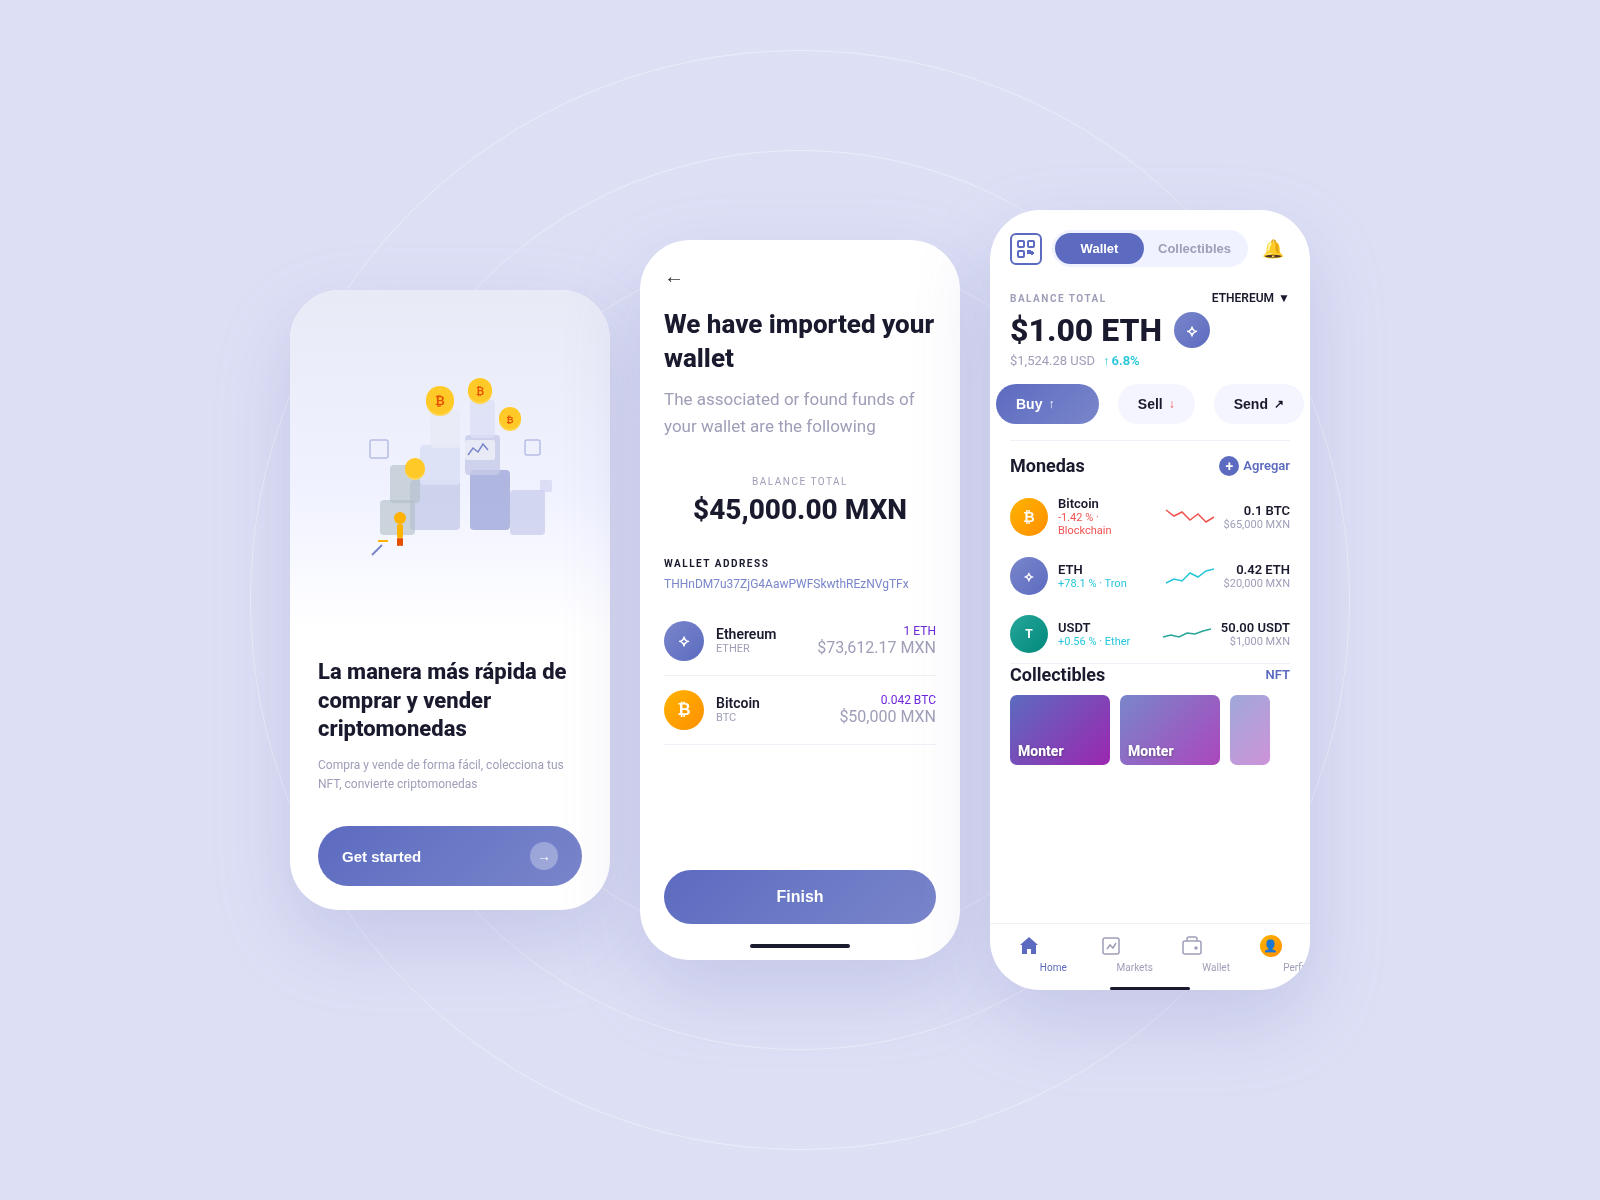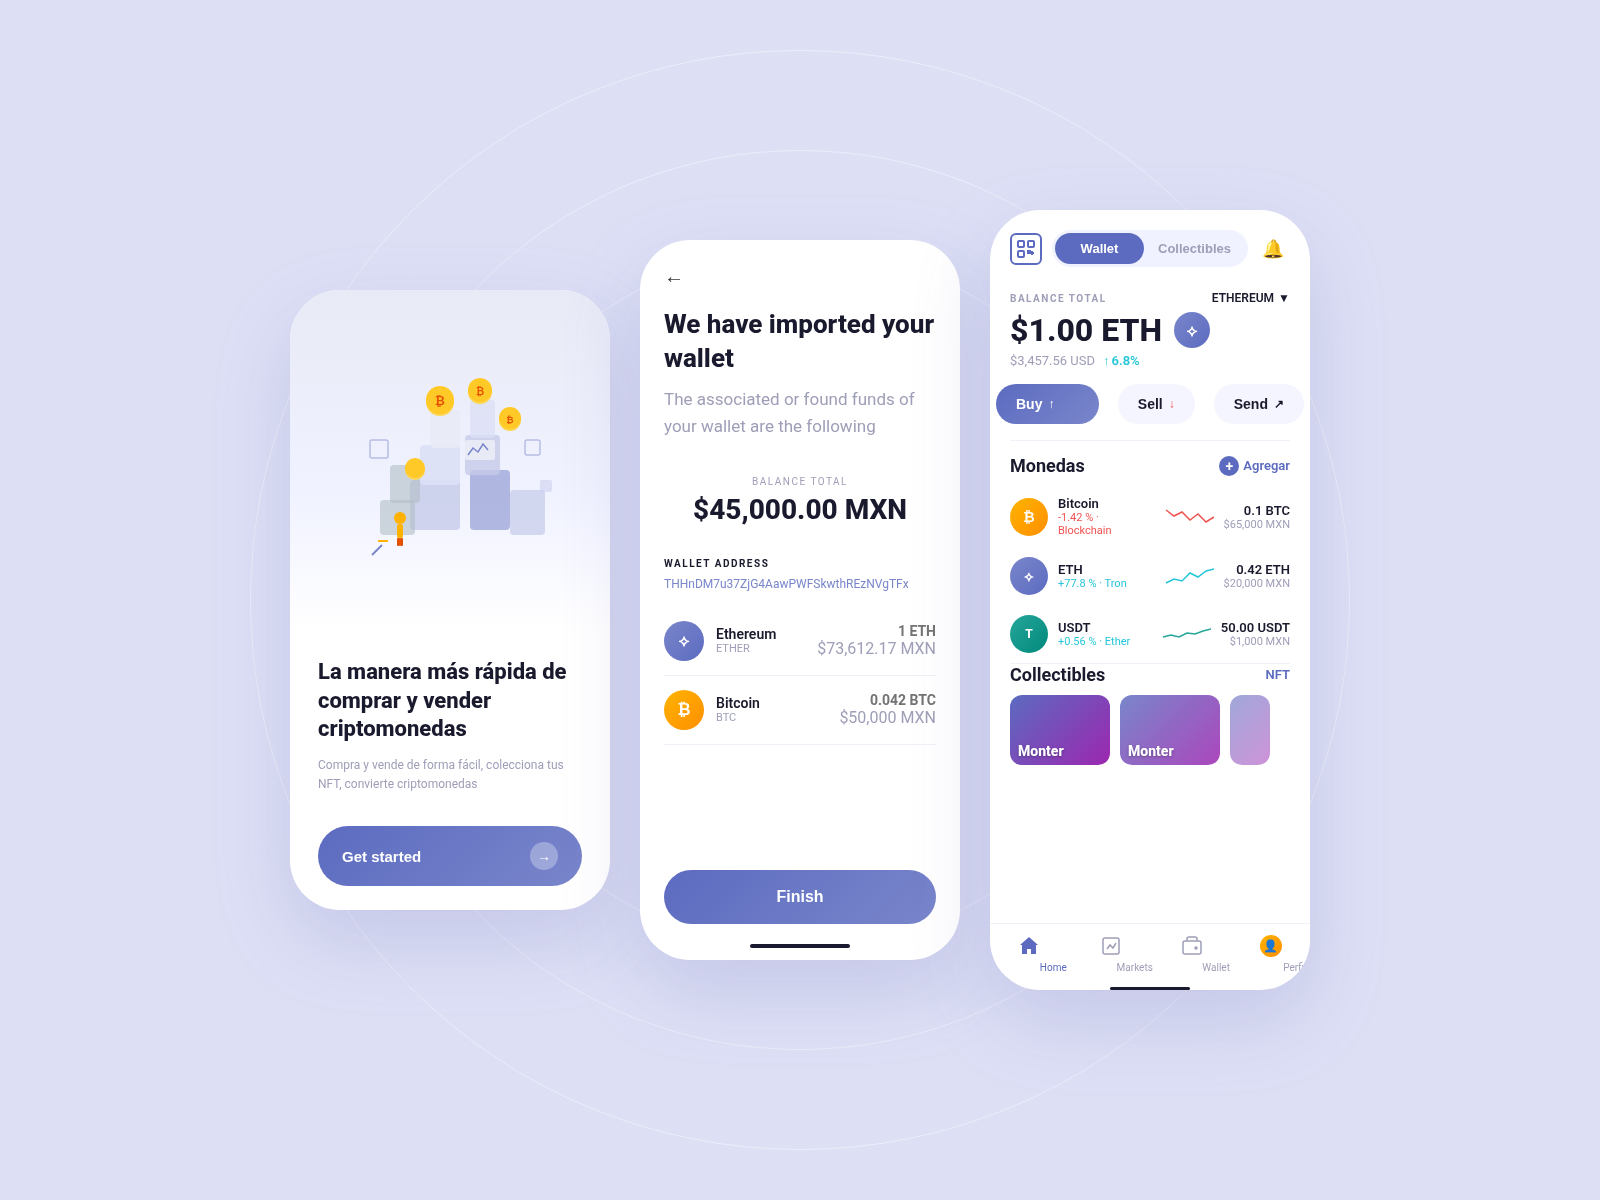--- a/index.html
+++ b/index.html
@@ -222,23 +222,23 @@
     .coin-ticker {
       font-size: 11px;
       color: #9e9eb8;
     }
 
     .coin-amount {
       text-align: right;
     }
 
     .coin-amount-value {
-      font-size: 14px;
-      font-weight: 700;
-      color: #737373;
+      font-size: 12px;
+      font-weight: 400;
+      color: #6d28d9;
     }
 
     .coin-amount-fiat {
       font-size: 16px;
       color: #9e9eb8;
     }
 
     .finish-btn {
       margin: 20px 24px;
       background: linear-gradient(135deg, #5c6bc0, #7986cb);
@@ -550,21 +550,21 @@
 
     .nft-cards {
       display: flex;
       gap: 10px;
       overflow: hidden;
     }
 
     .nft-card {
       width: 100px;
       height: 70px;
-      border-radius: 12px;
+      border-radius: 7px;
       background: linear-gradient(135deg, #5c6bc0, #9c27b0);
       display: flex;
       align-items: flex-end;
       padding: 6px 8px;
       position: relative;
       overflow: hidden;
     }
 
     .nft-card-title {
       font-size: 14px;
@@ -758,21 +758,21 @@
         <div class="network-selector">
           <span>ETHEREUM</span>
           <span>▼</span>
         </div>
       </div>
       <div class="eth-main-amount">
         <span>$1.00 ETH</span>
         <div class="eth-logo-large">⟡</div>
       </div>
       <div class="usd-value">
-        <span>$3,457.56 USD</span>
+        <span>$1,524.28 USD</span>
         <span class="up-badge">
           <span>↑</span>
           <span>6.8%</span>
         </span>
       </div>
     </div>
 
     <div class="action-buttons">
       <button class="action-btn buy">
         <span>Buy</span>
@@ -810,21 +810,21 @@
       <div class="coin-row-amount">
         <div class="coin-row-amount-value">0.1 BTC</div>
         <div class="coin-row-amount-fiat">$65,000 MXN</div>
       </div>
     </div>
 
     <div class="coin-row">
       <div class="coin-row-icon eth">⟡</div>
       <div class="coin-row-info">
         <div class="coin-row-name">ETH</div>
-        <div class="coin-row-change positive">+77.8 % · Tron</div>
+        <div class="coin-row-change positive">+78.1 % · Tron</div>
       </div>
       <svg class="mini-chart" viewBox="0 0 50 30">
         <polyline points="2,22 10,18 18,20 26,12 34,16 42,10 50,8" fill="none" stroke="#26c6da" stroke-width="1.5"></polyline>
       </svg>
       <div class="coin-row-amount">
         <div class="coin-row-amount-value">0.42 ETH</div>
         <div class="coin-row-amount-fiat">$20,000 MXN</div>
       </div>
     </div>
 

